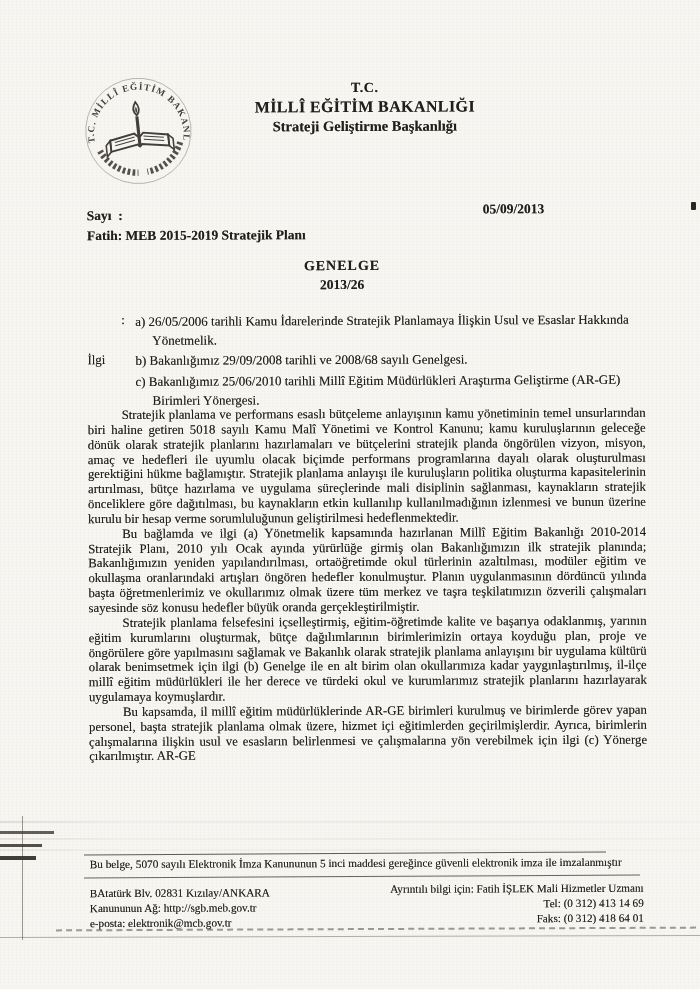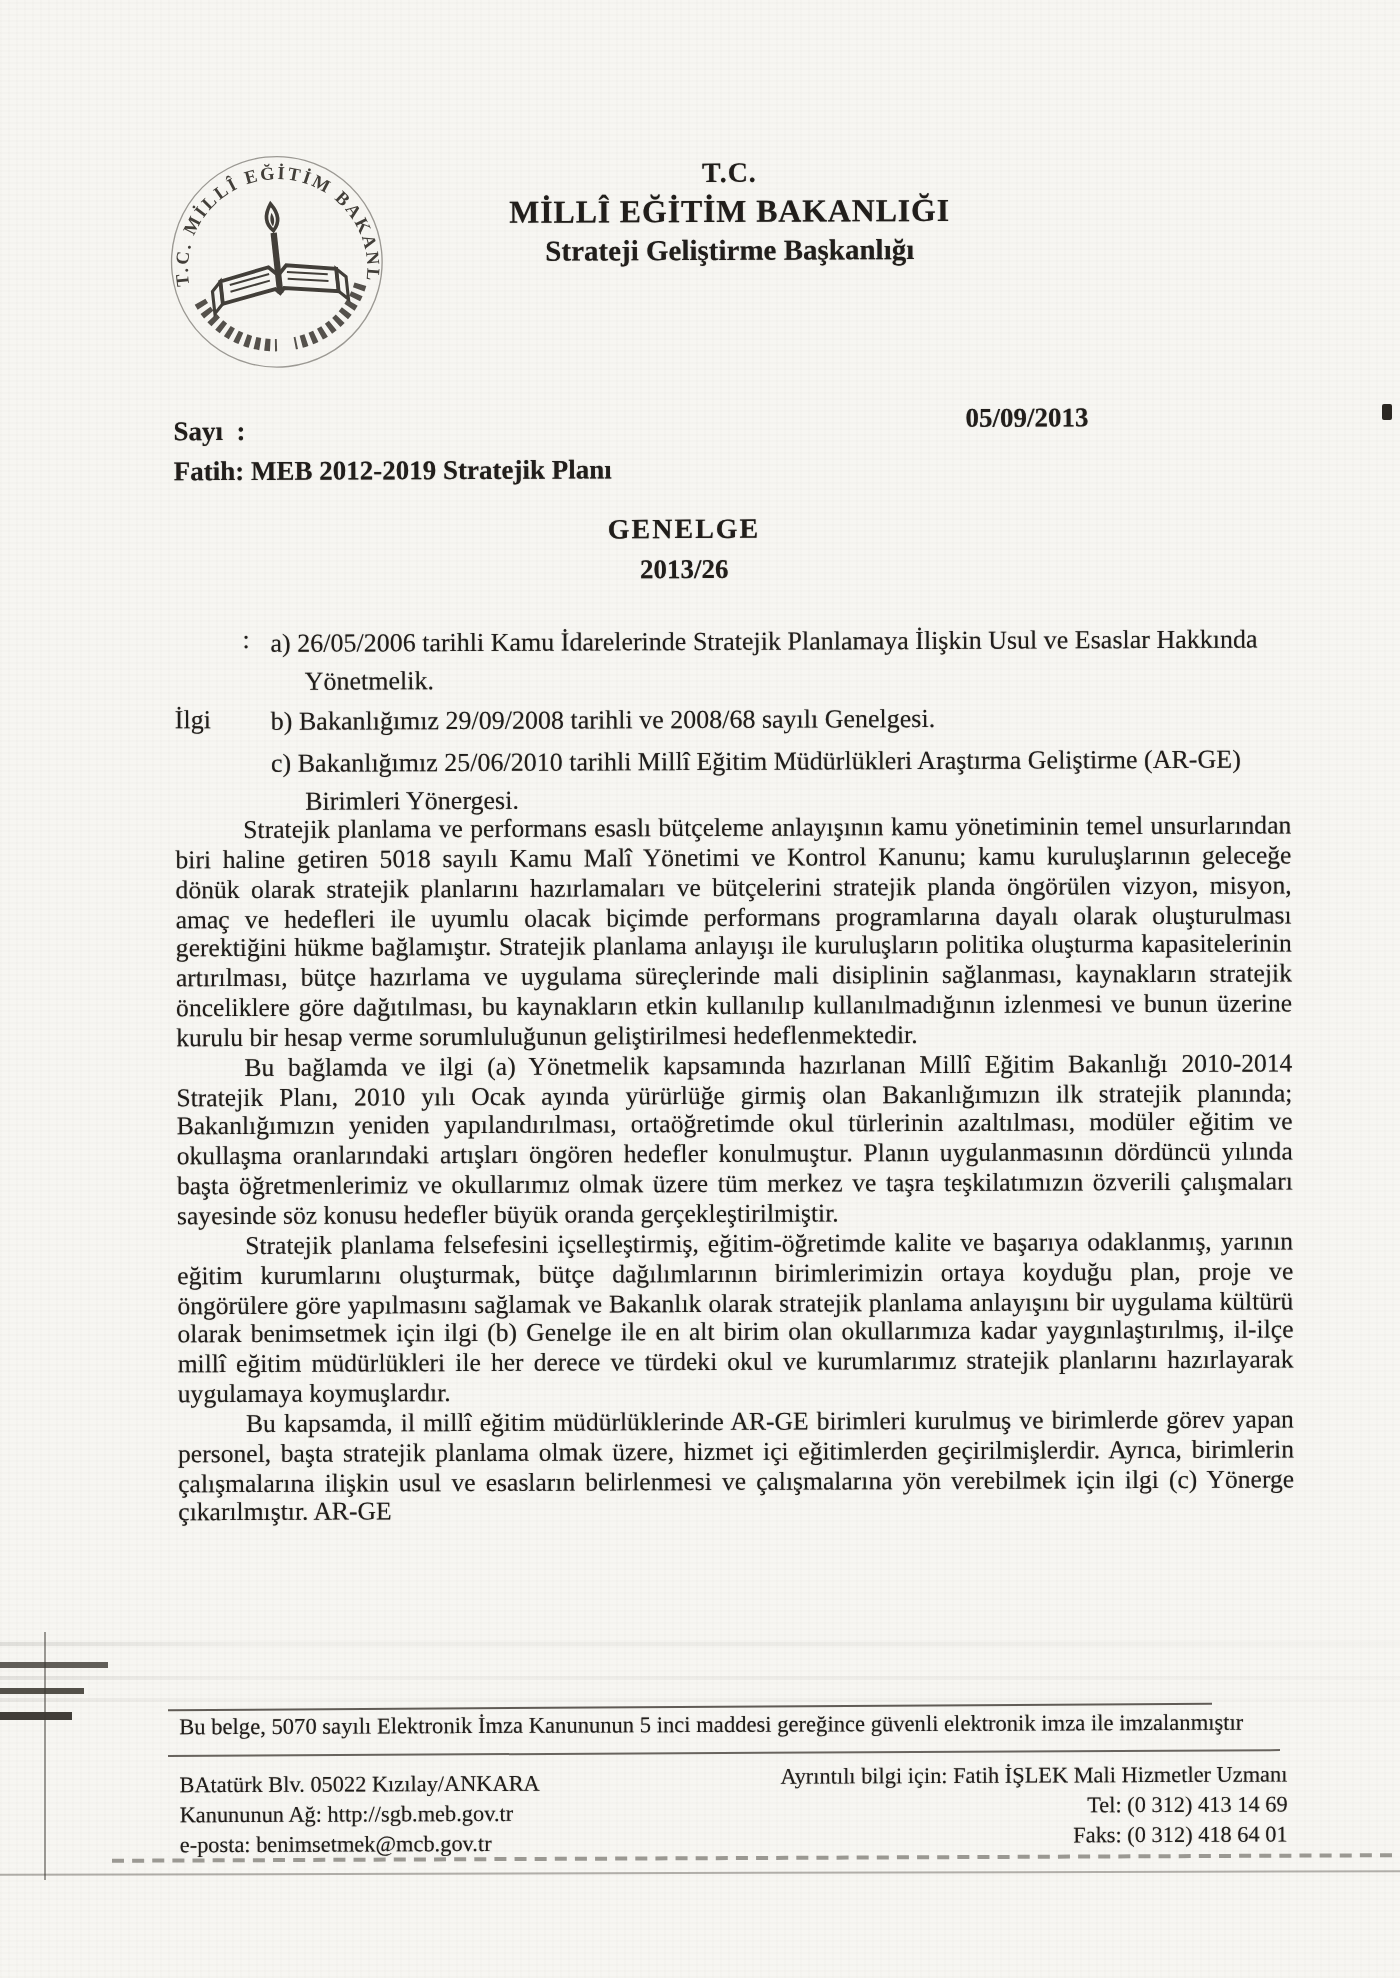--- a/index.html
+++ b/index.html
@@ -96,21 +96,21 @@
     <div class="lh-ministry ink">MİLLÎ EĞİTİM BAKANLIĞI</div>
     <div class="lh-dept ink">Strateji Geliştirme Başkanlığı</div>
   </div>
 
   <div class="meta">
     <div class="meta-row">
       <span class="meta-label ink">Sayı  : </span>
     </div>
     <div class="meta-row">
       <span class="meta-label ink">Fatih: </span>
-      <span class="ink">MEB 2012-2019 Stratejik Planı</span>
+      <span class="ink">MEB 2015-2019 Stratejik Planı</span>
     </div>
   </div>
   <div class="date ink">05/09/2013</div>
 
   <div class="subject">
     <div class="subject-title ink">GENELGE</div>
     <div class="subject-no ink">2013/26</div>
   </div>
 
   <div class="refs">
@@ -128,23 +128,23 @@
   <div class="body-text">
     <p class="ink">Stratejik planlama ve performans esaslı bütçeleme anlayışının kamu yönetiminin temel unsurlarından biri haline getiren 5018 sayılı Kamu Malî Yönetimi ve Kontrol Kanunu; kamu kuruluşlarının geleceğe dönük olarak stratejik planlarını hazırlamaları ve bütçelerini stratejik planda öngörülen vizyon, misyon, amaç ve hedefleri ile uyumlu olacak biçimde performans programlarına dayalı olarak oluşturulması gerektiğini hükme bağlamıştır. Stratejik planlama anlayışı ile kuruluşların politika oluşturma kapasitelerinin artırılması, bütçe hazırlama ve uygulama süreçlerinde mali disiplinin sağlanması, kaynakların stratejik önceliklere göre dağıtılması, bu kaynakların etkin kullanılıp kullanılmadığının izlenmesi ve bunun üzerine kurulu bir hesap verme sorumluluğunun geliştirilmesi hedeflenmektedir.</p>
     <p class="ink">Bu bağlamda ve ilgi (a) Yönetmelik kapsamında hazırlanan Millî Eğitim Bakanlığı 2010-2014 Stratejik Planı, 2010 yılı Ocak ayında yürürlüğe girmiş olan Bakanlığımızın ilk stratejik planında; Bakanlığımızın yeniden yapılandırılması, ortaöğretimde okul türlerinin azaltılması, modüler eğitim ve okullaşma oranlarındaki artışları öngören hedefler konulmuştur. Planın uygulanmasının dördüncü yılında başta öğretmenlerimiz ve okullarımız olmak üzere tüm merkez ve taşra teşkilatımızın özverili çalışmaları sayesinde söz konusu hedefler büyük oranda gerçekleştirilmiştir.</p>
     <p class="ink">Stratejik planlama felsefesini içselleştirmiş, eğitim-öğretimde kalite ve başarıya odaklanmış, yarının eğitim kurumlarını oluşturmak, bütçe dağılımlarının birimlerimizin ortaya koyduğu plan, proje ve öngörülere göre yapılmasını sağlamak ve Bakanlık olarak stratejik planlama anlayışını bir uygulama kültürü olarak benimsetmek için ilgi (b) Genelge ile en alt birim olan okullarımıza kadar yaygınlaştırılmış, il-ilçe millî eğitim müdürlükleri ile her derece ve türdeki okul ve kurumlarımız stratejik planlarını hazırlayarak uygulamaya koymuşlardır.</p>
     <p class="ink">Bu kapsamda, il millî eğitim müdürlüklerinde AR-GE birimleri kurulmuş ve birimlerde görev yapan personel, başta stratejik planlama olmak üzere, hizmet içi eğitimlerden geçirilmişlerdir. Ayrıca, birimlerin çalışmalarına ilişkin usul ve esasların belirlenmesi ve çalışmalarına yön verebilmek için ilgi (c) Yönerge çıkarılmıştır. AR-GE</p>
   </div>
 
   <div class="esign ink">Bu belge, 5070 sayılı Elektronik İmza Kanununun 5 inci maddesi gereğince güvenli elektronik imza ile imzalanmıştır</div>
 
   <div class="addr-left">
-    <div class="ink">BAtatürk Blv.   05022 Kızılay/ANKARA</div>
+    <div class="ink">BAtatürk Blv.   02831 Kızılay/ANKARA</div>
     <div class="ink">Kanununun Ağ: http://sgb.meb.gov.tr</div>
-    <div class="ink">e-posta: benimsetmek@mcb.gov.tr</div>
+    <div class="ink">e-posta: elektronik@mcb.gov.tr</div>
   </div>
   <div class="addr-right">
     <div class="ink">Ayrıntılı bilgi için: Fatih İŞLEK Mali Hizmetler Uzmanı</div>
     <div class="ink">Tel: (0 312) 413 14 69</div>
     <div class="ink">Faks: (0 312) 418 64 01</div>
   </div>
 
 </div>
 
 <div class="art streak" style="left:0; top:821px; width:700px; height:2px; opacity:0.55;"></div>

